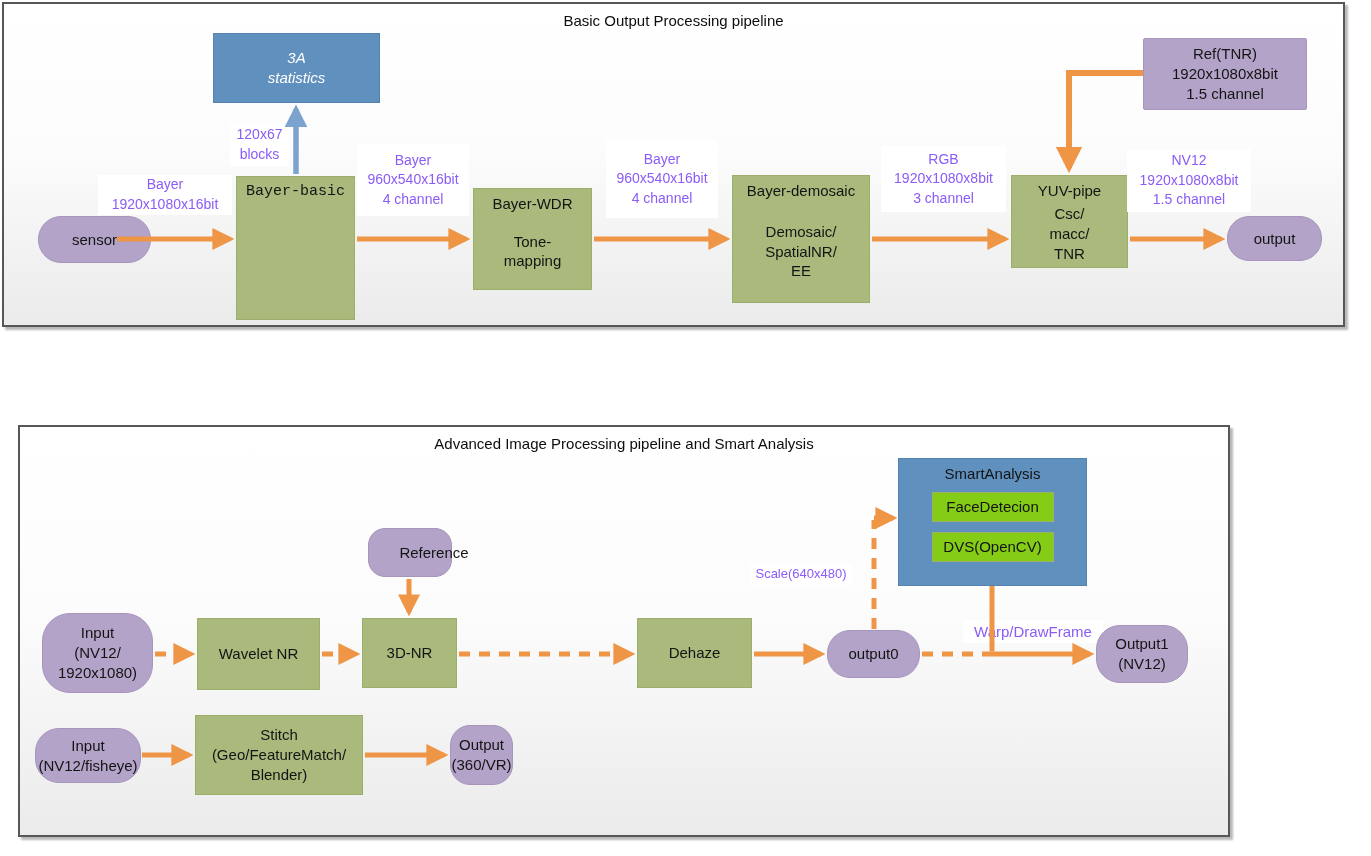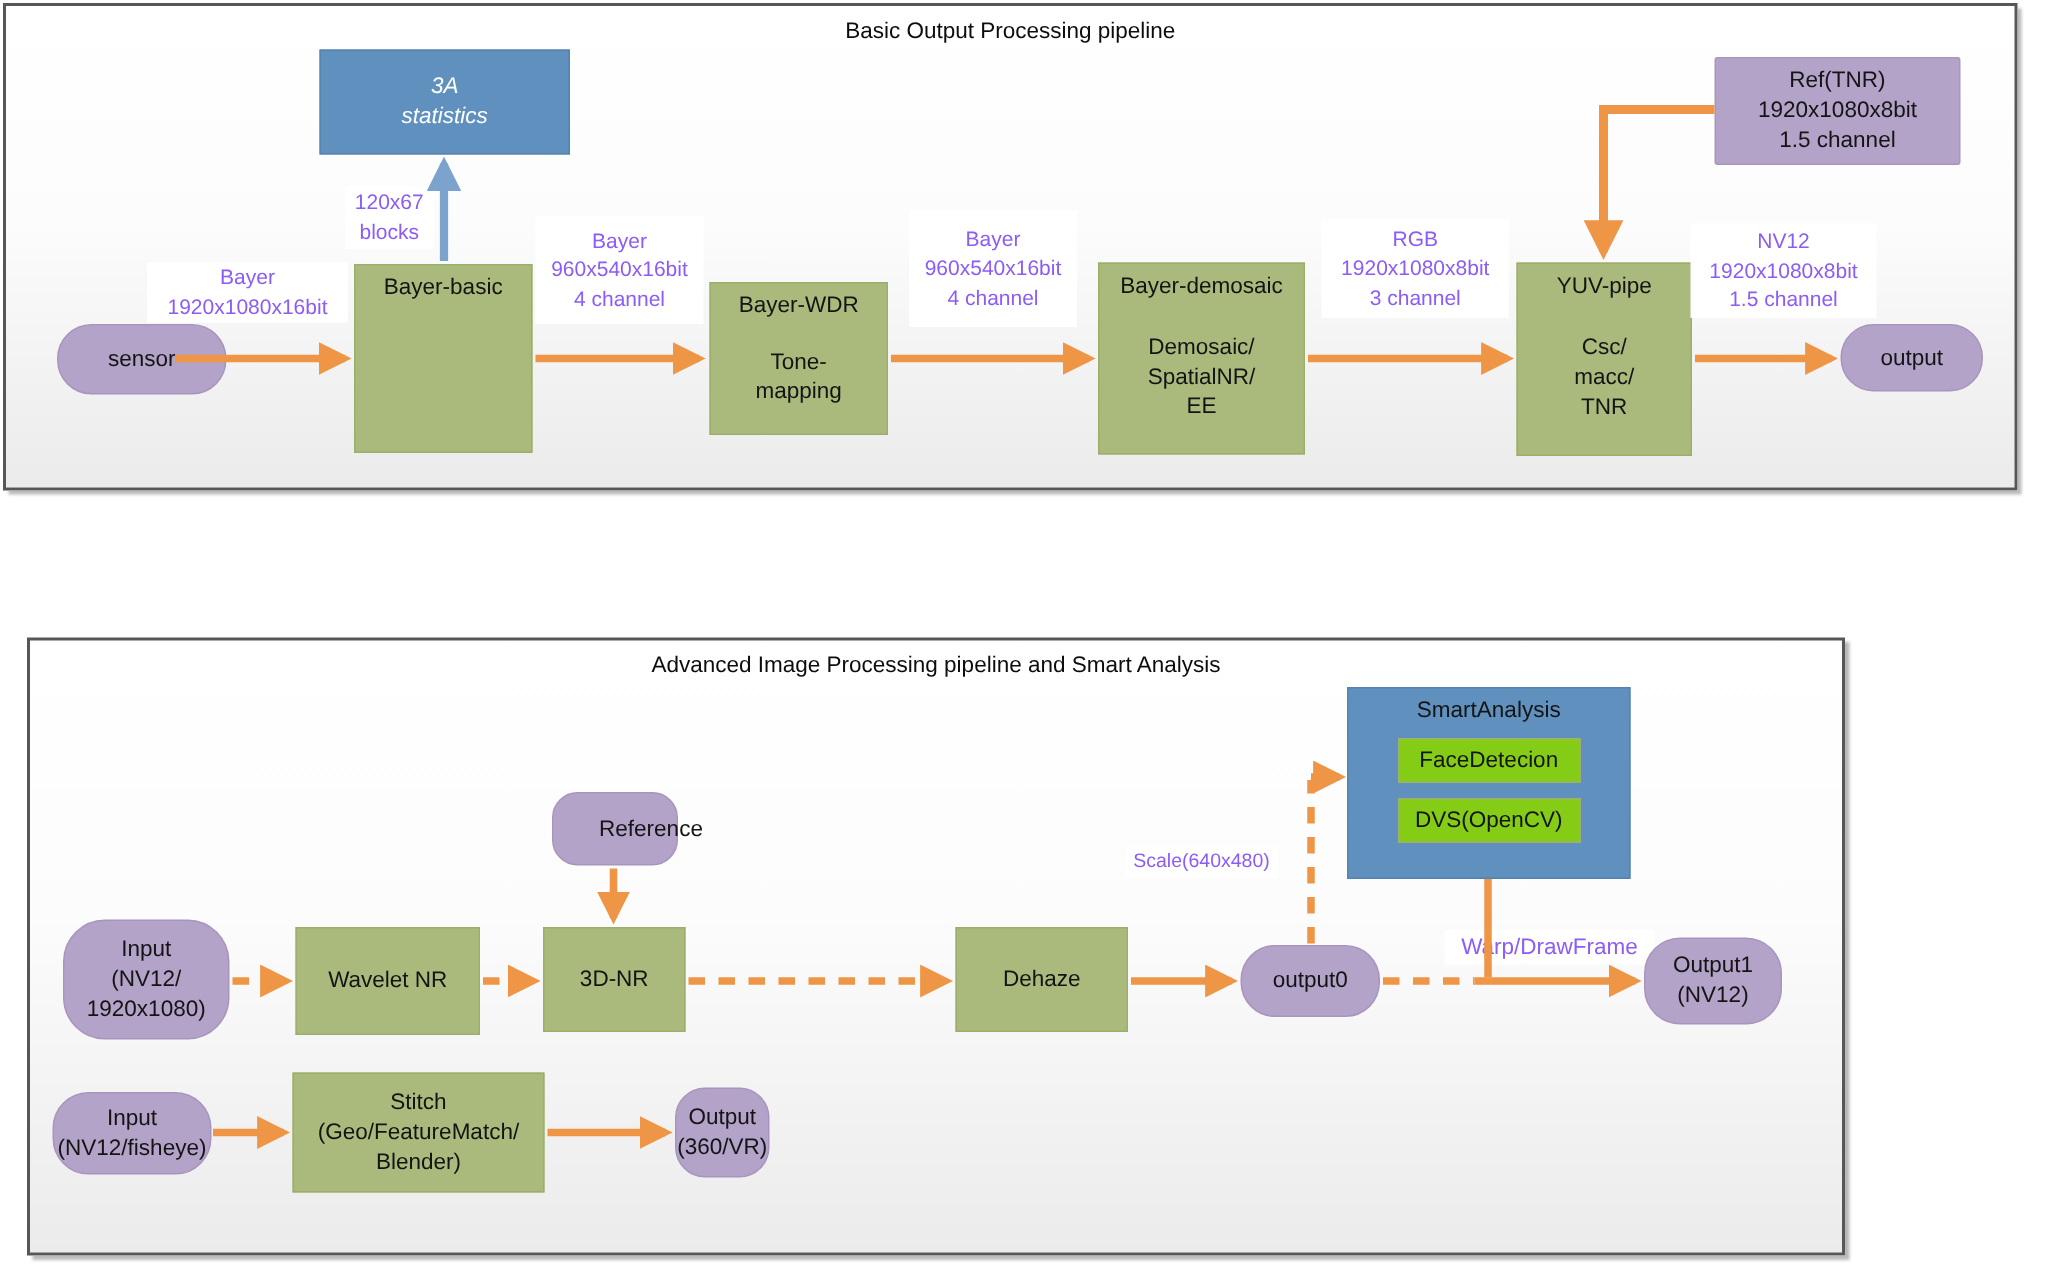--- a/index.html
+++ b/index.html
@@ -46,21 +46,21 @@
 
 <div class="lbl" style="left:98px;top:175px;width:134px;height:40px;">Bayer
 1920x1080x16bit</div>
 
 <div class="node blue whitetext" style="left:213px;top:33px;width:167px;height:70px;">3A
 statistics</div>
 
 <div class="lbl" style="left:230px;top:124px;width:59px;height:42px;">120x67
 blocks</div>
 
-<div class="node green colbox" style="left:236px;top:176px;width:119px;height:126px;">
+<div class="node green colbox" style="left:236px;top:176px;width:119px;height:144px;font-family:Liberation Mono, monospace;">
   <div class="hdr">Bayer-basic</div>
 </div>
 
 <div class="lbl" style="left:357px;top:144px;width:112px;height:72px;">Bayer
 960x540x16bit
 4 channel</div>
 
 <div class="node green colbox" style="left:473px;top:188px;width:119px;height:102px;">
   <div class="hdr">Bayer-WDR</div>
   <div class="body">Tone-
@@ -75,21 +75,21 @@
   <div class="hdr">Bayer-demosaic</div>
   <div class="body">Demosaic/
 SpatialNR/
 EE</div>
 </div>
 
 <div class="lbl" style="left:881px;top:146px;width:125px;height:66px;">RGB
 1920x1080x8bit
 3 channel</div>
 
-<div class="node green colbox" style="left:1011px;top:175px;width:117px;height:129px;">
+<div class="node green colbox" style="left:1011px;top:175px;width:117px;height:93px;">
   <div class="hdr">YUV-pipe</div>
   <div class="body">Csc/
 macc/
 TNR</div>
 </div>
 
 <div class="node purple" style="left:1143px;top:38px;width:164px;height:72px;border-radius:2px;">Ref(TNR)
 1920x1080x8bit
 1.5 channel</div>
 

